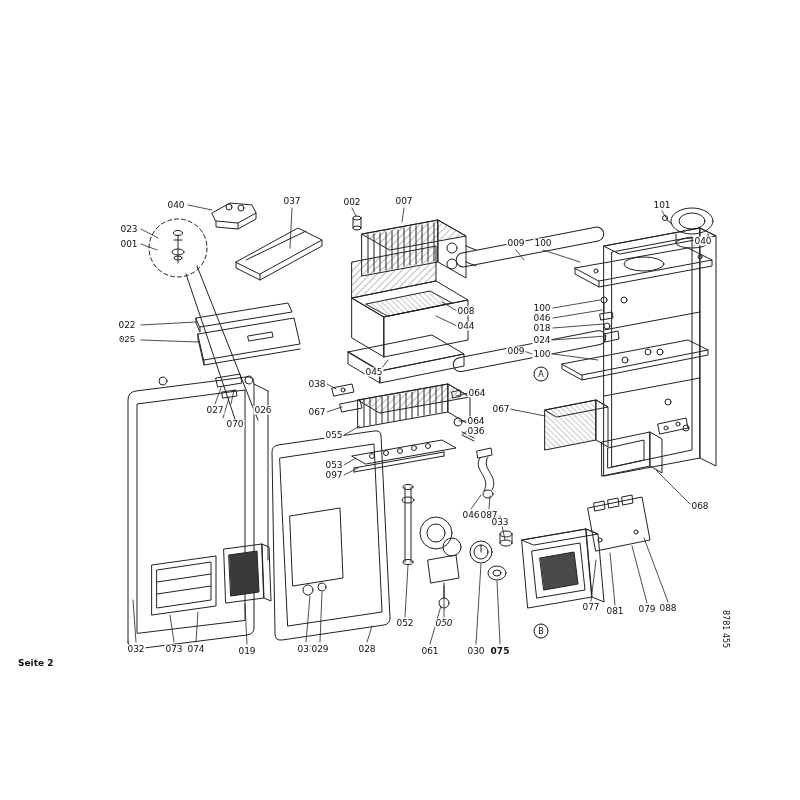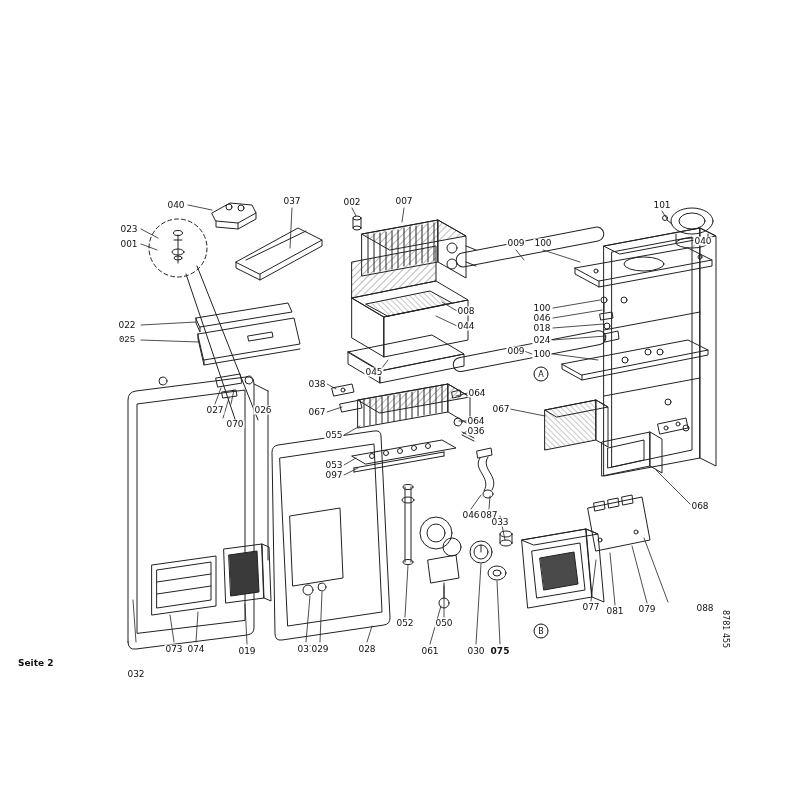--- a/index.html
+++ b/index.html
@@ -398,24 +398,24 @@
       <span class="lbl" style="left: 235px; top: 424px;">070</span>
       <span class="lbl" style="left: 334px; top: 465px;">053</span>
       <span class="lbl" style="left: 334px; top: 475px;">097</span>
       <span class="lbl" style="left: 471px; top: 515px;">046</span>
       <span class="lbl" style="left: 489px; top: 515px;">087</span>
       <span class="lbl" style="left: 500px; top: 522px;">033</span>
       <span class="lbl" style="left: 700px; top: 506px;">068</span>
       <span class="lbl" style="left: 591px; top: 607px;">077</span>
       <span class="lbl" style="left: 615px; top: 611px;">081</span>
       <span class="lbl" style="left: 647px; top: 609px;">079</span>
-      <span class="lbl" style="left: 668px; top: 608px; margin-left: 37px;">088</span>
+      <span class="lbl" style="left: 668px; top: 608px;">088</span>
       <span class="lbl" style="left: 405px; top: 623px;">052</span>
-      <span class="lbl" style="left: 444px; top: 623px;">050</span>
-      <span class="lbl" style="left: 136px; top: 674px;">032</span>
+      <span class="lbl" style="left: 444px; top: 623px; font-style: italic;">050</span>
+      <span class="lbl" style="left: 136px; top: 649px;">032</span>
       <span class="lbl" style="left: 174px; top: 649px;">073</span>
       <span class="lbl" style="left: 196px; top: 649px;">074</span>
       <span class="lbl" style="left: 247px; top: 651px;">019</span>
       <span class="lbl" style="left: 306px; top: 649px;">031</span>
       <span class="lbl" style="left: 320px; top: 649px;">029</span>
       <span class="lbl" style="left: 367px; top: 649px;">028</span>
       <span class="lbl" style="left: 430px; top: 651px;">061</span>
       <span class="lbl" style="left: 476px; top: 651px;">030</span>
       <span class="lbl" style="left: 500px; top: 651px; font-weight: bold;">075</span>
       <span class="lbl callout" style="left: 541px; top: 374px;">A</span>

